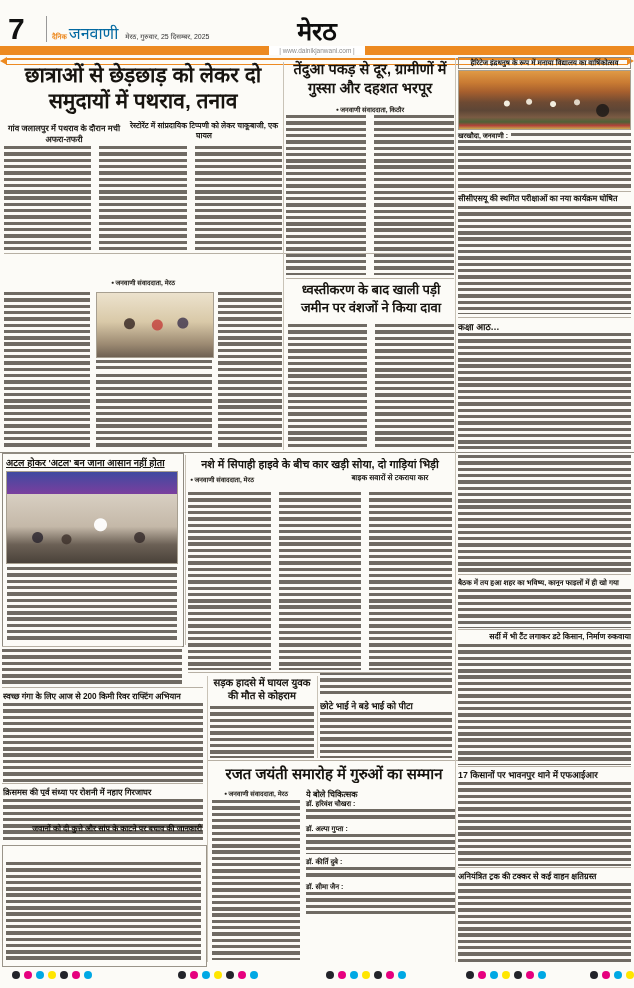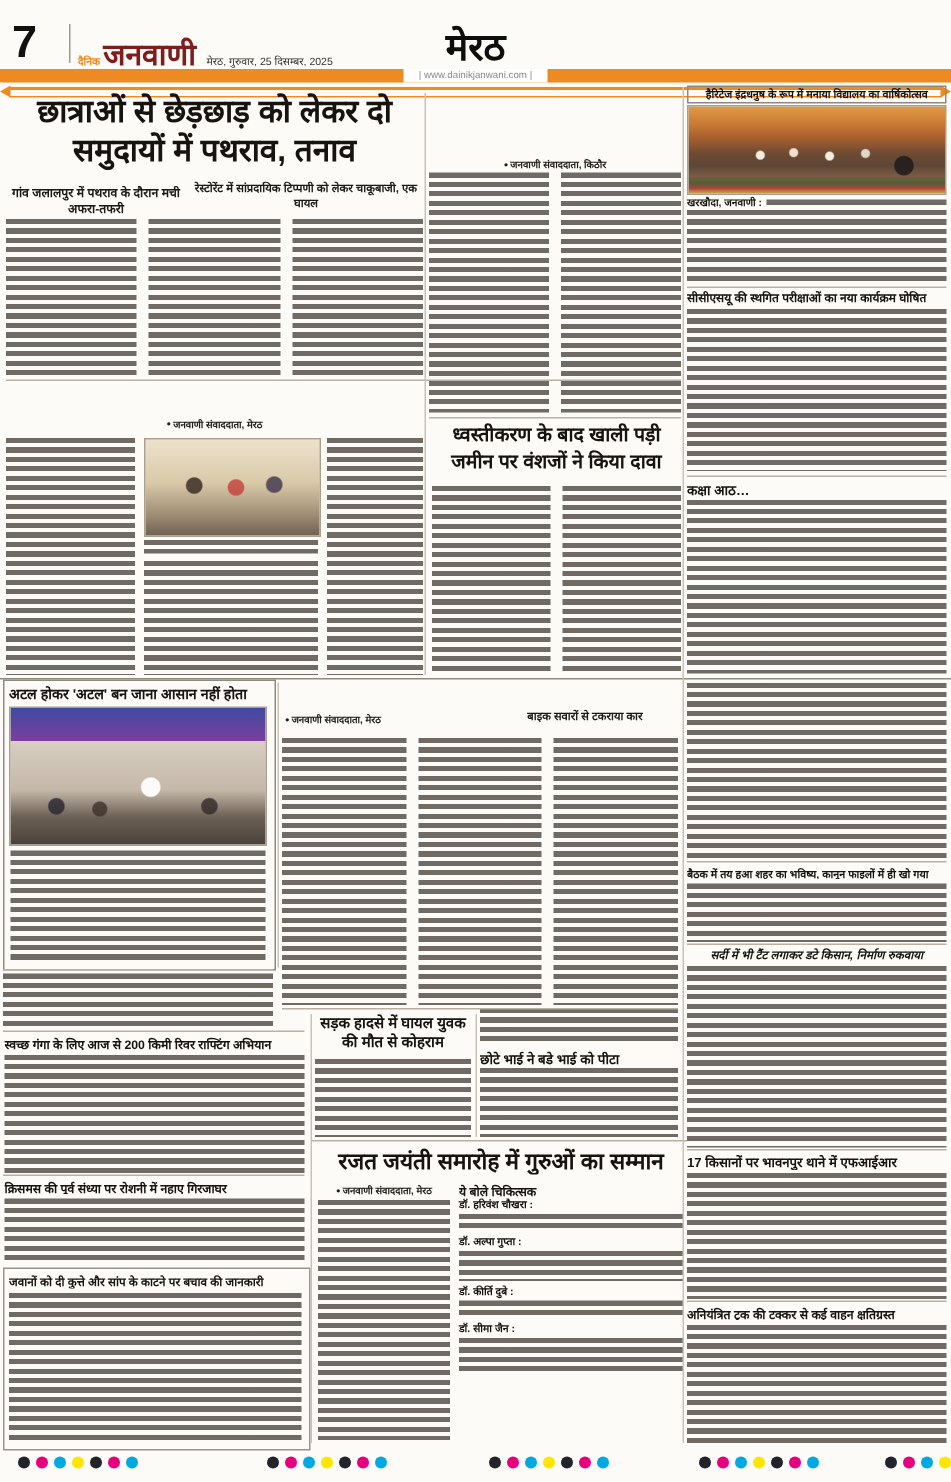--- a/index.html
+++ b/index.html
@@ -5,21 +5,21 @@
   :root{ --acc:#ed8a21; --ink:#17140f; --rule:#b7b0a4; }
   html,body{margin:0;padding:0;background:#ffffff;}
   #page{position:relative;width:634px;height:988px;background:#fcfbf7;overflow:hidden;
         font-family:"Liberation Sans","DejaVu Sans",sans-serif;color:var(--ink);}
 
   
   #m-pageno{position:absolute;left:8px;top:12px;font-size:30px;font-weight:800;color:#111;}
   #m-vr{position:absolute;left:46px;top:16px;width:1px;height:26px;background:#999;}
   #m-brandwrap{position:absolute;left:52px;top:22px;display:flex;align-items:baseline;white-space:nowrap;}
   #m-brand-prefix{font-size:7px;font-weight:bold;color:var(--acc);margin-right:2px;}
-  #m-brand{font-size:20px;font-weight:700;color:#7f1d1d;}
+  #m-brand{font-size:16px;font-weight:400;color:#0369a1;}
   #m-edition{font-size:7px;color:#333;margin-left:7px;}
   #m-city{position:absolute;left:0;right:0;top:13px;text-align:center;font-size:25px;font-weight:800;color:#0d0d0d;}
   #m-orangebar{position:absolute;left:0;top:46px;width:634px;height:9px;background:var(--acc);
                display:flex;align-items:center;justify-content:center;}
   #m-website{font-size:6.5px;line-height:9px;color:#8a8a8a;background:#fff;padding:0 10px;white-space:nowrap;}
   #m-chev{position:absolute;left:6px;top:58px;width:622px;height:4px;
           border-top:2px solid var(--acc);border-bottom:1px solid var(--acc);}
   #m-chev::before,#m-chev::after{content:"";position:absolute;top:-3px;width:0;height:0;
           border-top:4px solid transparent;border-bottom:4px solid transparent;}
   #m-chev::before{left:-6px;border-right:7px solid var(--acc);}
@@ -73,37 +73,37 @@
                border:1px solid #8f8a80;line-height:10px;height:10px;}
   #h-ccsu-exam{left:458px;top:194px;width:173px;font-size:8px;line-height:1.2;height:10px;text-align:left;}
   #h-class8{left:458px;top:320px;width:173px;font-size:9px;height:11px;text-align:left;}
   #h-ccsu-ai{left:4px;top:256px;width:278px;font-size:15px;height:19px;}
   #by-ccsu-ai{left:4px;top:278px;width:278px;}
   #h-demol{left:288px;top:281px;width:166px;font-size:13px;line-height:1.35;height:38px;}
   #h-drunk{left:188px;top:456px;width:264px;font-size:11px;height:15px;}
   #by-drunk{left:190px;top:475px;width:118px;text-align:left;}
   #kick-drunk{left:330px;top:473px;width:120px;font-size:7.5px;height:18px;line-height:1.25;}
   #h-meeting{left:458px;top:577px;width:173px;font-size:7.2px;height:9px;text-align:left;}
-  #h-farmers{left:458px;top:631px;width:173px;font-size:7.8px;height:10px;text-align:center;font-style:italic;}
+  #h-farmers{left:458px;top:631px;width:173px;font-size:7.8px;height:10px;text-align:right;}
   #h-fir{left:458px;top:769px;width:173px;font-size:8.8px;height:11px;text-align:left;}
   #h-truck{left:458px;top:870px;width:173px;font-size:8.2px;height:10px;text-align:left;}
   #h-accident{left:210px;top:676px;width:104px;font-size:10px;line-height:1.3;height:27px;}
   #h-brother{left:320px;top:699px;width:132px;font-size:9px;height:11px;text-align:left;}
   #h-ganga{left:3px;top:690px;width:202px;font-size:8.2px;height:10px;text-align:left;}
   #h-christmas{left:3px;top:786px;width:202px;font-size:8.2px;height:10px;text-align:left;}
   #h-silver{left:210px;top:763px;width:248px;font-size:15px;height:20px;}
   #by-silver{left:212px;top:789px;width:88px;}
   #subhead-docs{left:306px;top:788px;width:150px;font-size:8.2px;height:10px;text-align:left;}
 
   
   #box-atal{position:absolute;left:2px;top:453px;width:180px;height:192px;border:1px solid #8f8a80;}
-  #h-atal{left:6px;top:456px;width:172px;font-size:9.5px;height:12px;text-align:left;}
+  #h-atal{left:6px;top:456px;width:172px;font-size:9.5px;height:12px;text-align:left;text-decoration:underline;}
   
   #box-jawan{position:absolute;left:2px;top:845px;width:203px;height:120px;border:1px solid #9a9489;}
-  #h-jawan{left:6px;top:849px;width:196px;font-size:7.8px;height:10px;text-align:left;}
+  #h-jawan{left:6px;top:823px;width:196px;font-size:7.8px;height:10px;text-align:right;}
 
   
   #doctors{position:absolute;left:306px;top:800px;width:150px;}
   #doctors .doc b{font-size:7px;line-height:8px;display:block;margin-bottom:1px;}
   #doctors .doc{margin-bottom:4px;}
 
   
   #regmarks{position:absolute;left:0;top:971px;width:634px;height:10px;}
   .dot{position:absolute;top:0;width:8px;height:8px;border-radius:50%;}
 </style>
@@ -127,20 +127,21 @@
 
   <div class="h center" id="h-stone">छात्राओं से छेड़छाड़ को लेकर दो समुदायों में पथराव, तनाव</div>
   <div class="kick" id="kick-stone-r">रेस्टोरेंट में सांप्रदायिक टिप्पणी को लेकर चाकूबाजी, एक घायल</div>
   <div class="kick" id="kick-stone-l">गांव जलालपुर में पथराव के दौरान मची अफरा-तफरी</div>
   <div class="cols" style="left:4px;top:146px;width:278px;height:106px">
     <div class="gk"></div>
     <div class="gk"></div>
     <div class="gk"></div>
   </div>
 
+  <div class="h center" id="h-leopard">तेंदुआ पकड़ से दूर, ग्रामीणों में गुस्सा और दहशत भरपूर</div>
   <div class="by" id="by-leopard">जनवाणी संवाददाता, किठौर</div>
   <div class="cols" style="left:286px;top:115px;width:168px;height:160px">
     <div class="gk"></div>
     <div class="gk"></div>
   </div>
 
   <div class="h" id="hd-heritage">हैरिटेज इंद्रधनुष के रूप में मनाया विद्यालय का वार्षिकोत्सव</div>
   <div class="ph" id="ph-heritage"></div>
   <div class="cap-first" style="left:458px;top:132px;width:173px">
     <b>खरखौदा, जनवाणी :</b>
@@ -165,20 +166,21 @@
   <div class="cols" style="left:288px;top:324px;width:166px;height:126px">
     <div class="gk"></div>
     <div class="gk"></div>
   </div>
 
   <div id="box-atal"></div>
   <div class="h" id="h-atal">अटल होकर 'अटल' बन जाना आसान नहीं होता</div>
   <div class="ph" id="ph-kavi"></div>
   <div class="gk gkabs" style="left:7px;top:567px;width:170px;height:74px"></div>
 
+  <div class="h center" id="h-drunk">नशे में सिपाही हाइवे के बीच कार खड़ी सोया, दो गाड़ियां भिड़ी</div>
   <div class="by" id="by-drunk">जनवाणी संवाददाता, मेरठ</div>
   <div class="kick" id="kick-drunk">बाइक सवारों से टकराया कार</div>
   <div class="cols" style="left:188px;top:492px;width:264px;height:178px">
     <div class="gk"></div>
     <div class="gk"></div>
     <div class="gk"></div>
   </div>
 
   <div class="gk gkabs" style="left:458px;top:455px;width:173px;height:118px"></div>
   <div class="h" id="h-meeting">बैठक में तय हुआ शहर का भविष्य, कानून फाइलों में ही खो गया</div>

